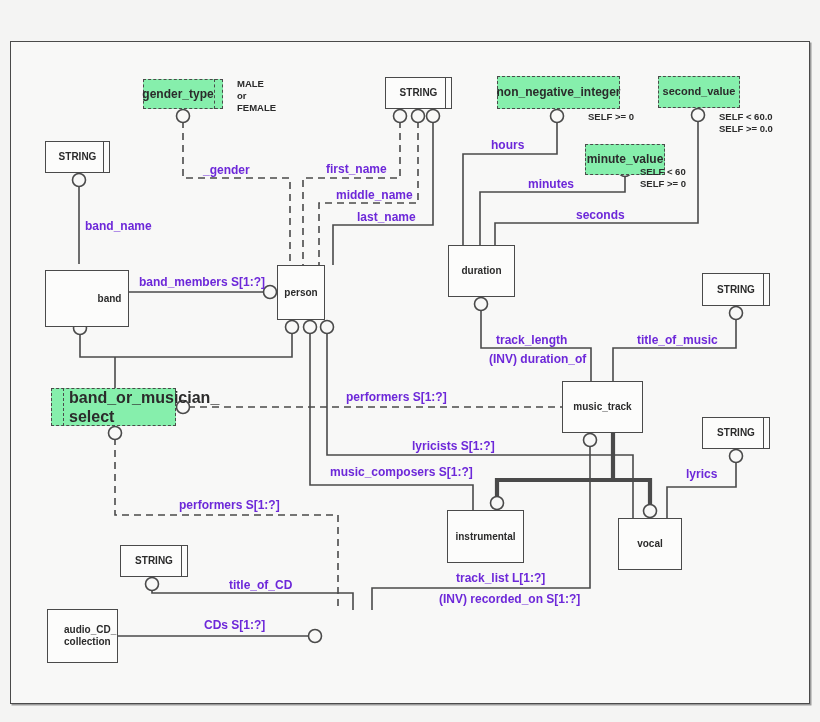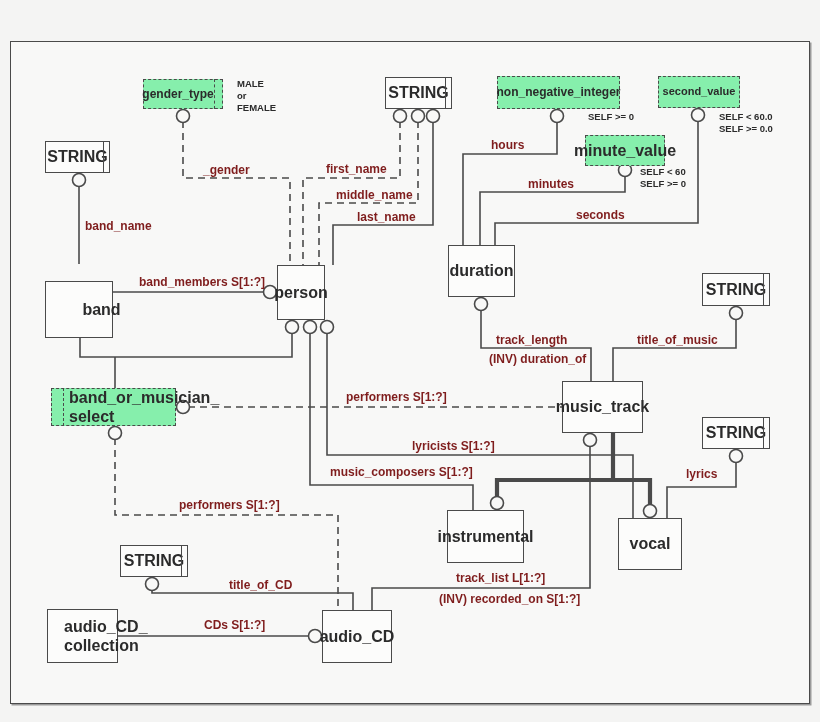--- a/index.html
+++ b/index.html
@@ -10,31 +10,31 @@
   }
   .frame{
     position:absolute;left:10px;top:41px;width:798px;height:661px;
     border:1.6px solid #4a4a4a;background:#f8f8f7;
     box-shadow:1.5px 1.5px 0 #9a9a9a;
   }
   svg.wires{position:absolute;left:0;top:0;width:820px;height:722px;}
   .node{
     position:absolute;display:flex;align-items:center;justify-content:center;
     background:#fcfcfb;border:1.6px solid #4a4a4a;box-sizing:border-box;
-    font-size:16px;font-weight:bold;text-align:center;line-height:1.2;
+    font-size:10px;font-weight:bold;text-align:center;line-height:1.2;
     white-space:pre-line;
   }
   .node.dashed{border-style:dashed;background:#86efac;}
   .tick-r{position:absolute;top:-1px;bottom:-1px;right:5px;width:0;border-left:1.6px solid #4a4a4a;}
   .tick-r.dash{border-left-style:dashed;right:7px;}
   .tick-l-dash{position:absolute;top:-1px;bottom:-1px;left:11px;width:0;border-left:1.6px dashed #4a4a4a;}
   .node.left-text{justify-content:flex-start;text-align:left;padding-left:16px;}
   .node.select-text{justify-content:flex-start;text-align:left;padding-left:17px;font-size:16px;}
   .elabel{
-    position:absolute;font-size:12px;font-weight:bold;white-space:nowrap;color:#7f1d1d;
+    position:absolute;font-size:12px;font-weight:bold;white-space:nowrap;color:#6d28d9;
   }
   .note{
     position:absolute;font-size:9.5px;font-weight:bold;line-height:1.25;
     white-space:pre-line;color:#2b2b2b;
   }
 </style>
 </head>
 <body>
 
 <div class="canvas">
@@ -123,53 +123,50 @@
   <div class="node dashed" style="left:143px;top:79px;width:80px;height:30px;padding-right:10px;font-size:12px;">
     <span>gender_type</span>
     <i class="tick-r dash"></i>
   </div>
   <div class="node dashed" style="left:497px;top:76px;width:123px;height:33px;font-size:12px;">
     <span>non_negative_integer</span>
   </div>
   <div class="node dashed" style="left:658px;top:76px;width:82px;height:32px;font-size:11px;">
     <span>second_value</span>
   </div>
-  <div class="node dashed" style="left:585px;top:135px;width:80px;height:31px;font-size:16px;">
+  <div class="node dashed" style="left:585px;top:144px;width:80px;height:31px;font-size:12px;">
     <span>minute_value</span>
   </div>
   <div class="node dashed select-text" style="left:51px;top:388px;width:125px;height:38px;">
     <span>band_or_musician_
 select</span>
     <i class="tick-l-dash"></i>
   </div>
 
-  <div class="node" style="left:45px;top:281px;width:68px;height:57px;padding-left:45px;">
+  <div class="node" style="left:45px;top:270px;width:84px;height:57px;padding-left:45px;">
     <span>band</span>
   </div>
   <div class="node" style="left:277px;top:265px;width:48px;height:55px;justify-content:center;">
     <span>person</span>
   </div>
   <div class="node" style="left:448px;top:245px;width:67px;height:52px;">
     <span>duration</span>
   </div>
   <div class="node" style="left:562px;top:381px;width:81px;height:52px;">
     <span>music_track</span>
   </div>
   <div class="node" style="left:447px;top:510px;width:77px;height:53px;">
     <span>instrumental</span>
   </div>
   <div class="node" style="left:618px;top:518px;width:64px;height:52px;">
     <span>vocal</span>
   </div>
   <div class="node left-text" style="left:47px;top:609px;width:71px;height:54px;">
     <span>audio_CD_
 collection</span>
-  </div>
-  <div class="node" style="left:322px;top:610px;width:70px;height:53px;">
-    <span>audio_CD</span>
   </div>
 
   <div class="note" style="left:237px;top:78px;">MALE
 or
 FEMALE</div>
   <div class="note" style="left:588px;top:111px;">SELF &gt;= 0</div>
   <div class="note" style="left:719px;top:111px;">SELF &lt; 60.0
 SELF &gt;= 0.0</div>
   <div class="note" style="left:640px;top:166px;">SELF &lt; 60
 SELF &gt;= 0</div>

